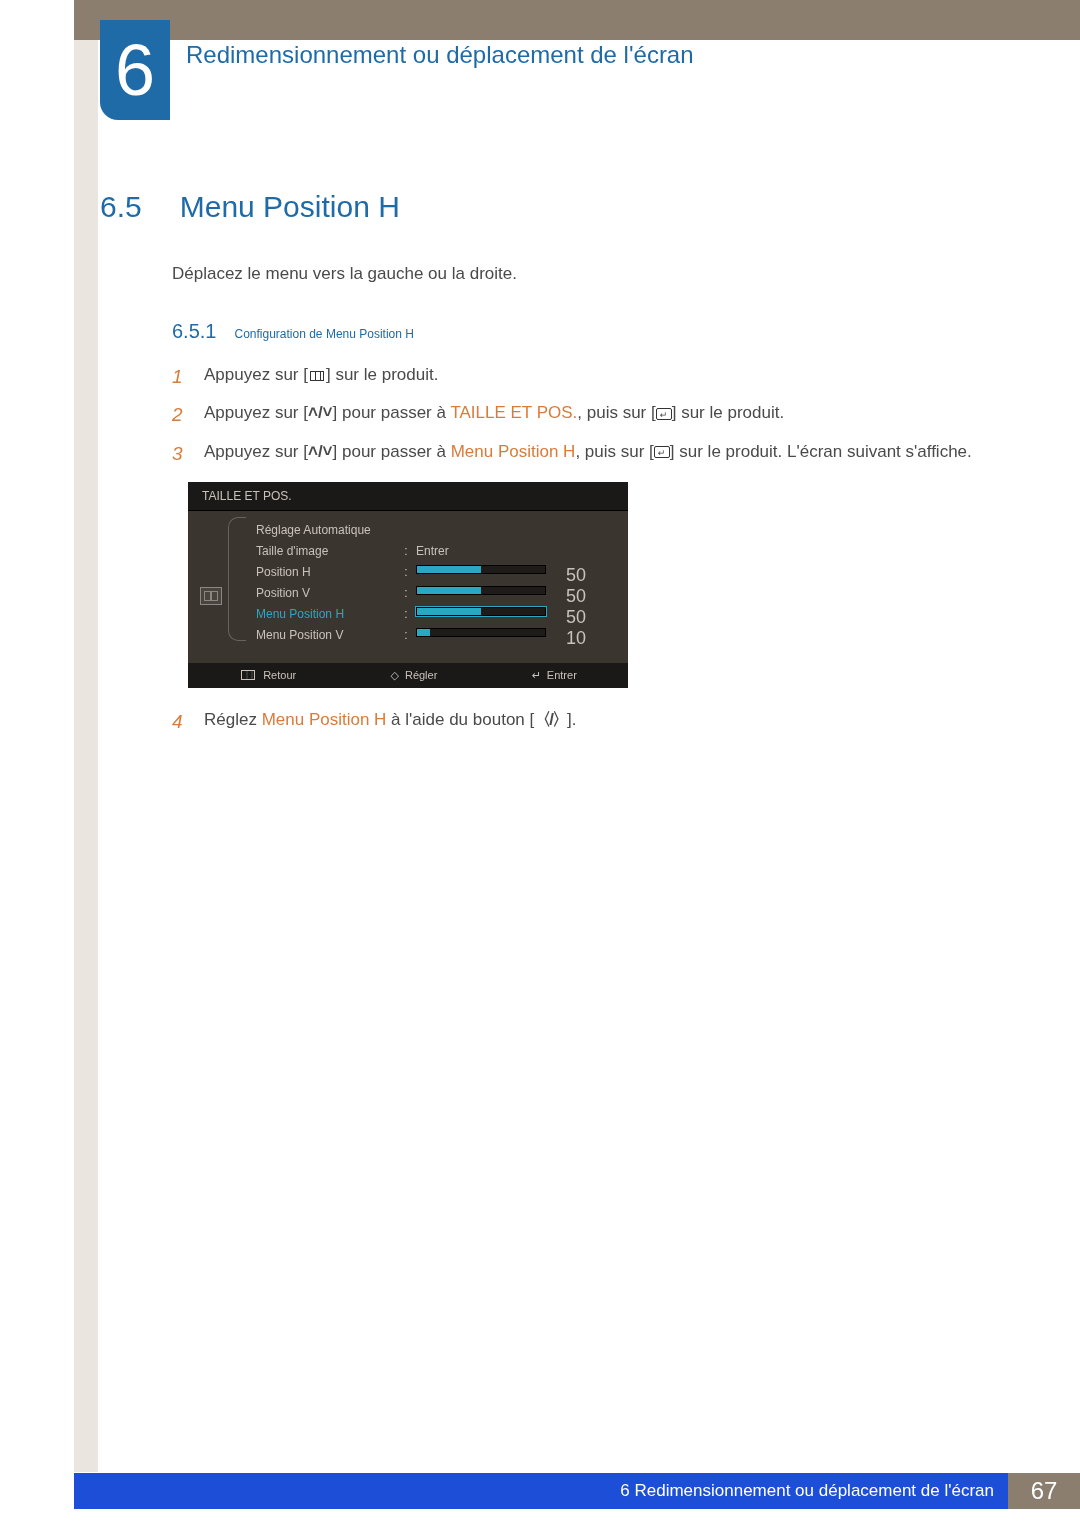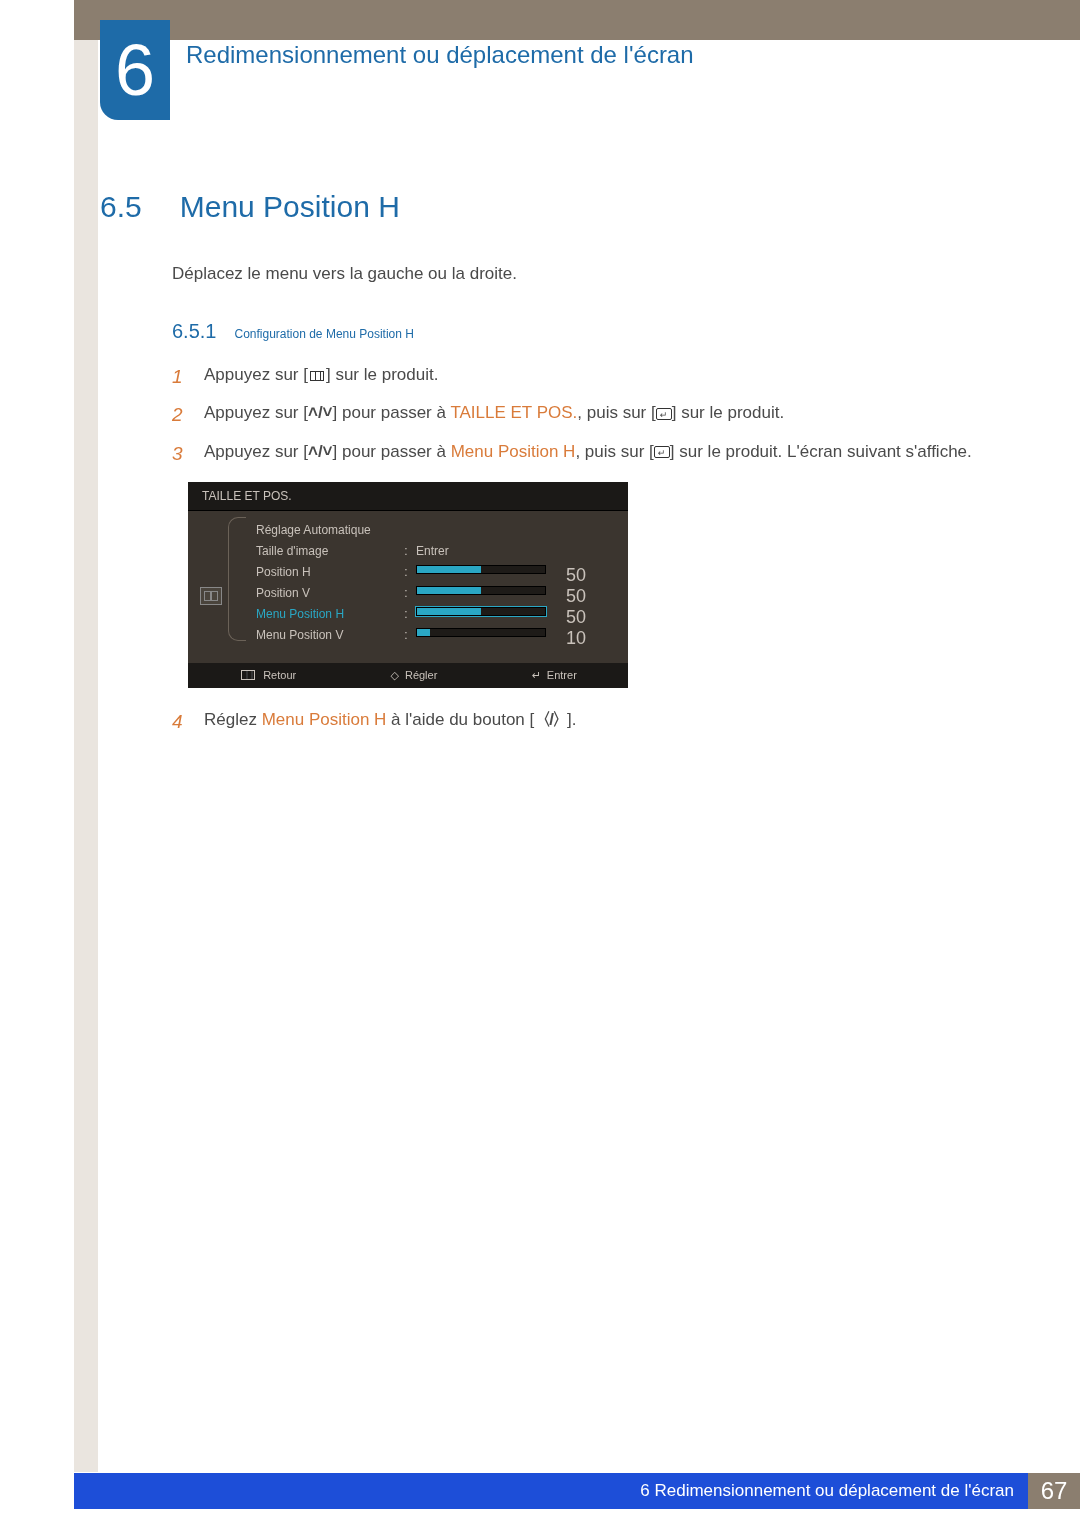--- a/index.html
+++ b/index.html
@@ -247,21 +247,21 @@
     background: #1d4ed8;
     display: flex;
     align-items: center;
     justify-content: flex-end;
     color: #fff;
     font-size: 17px;
   }
   .bottom-bar .label { padding-right: 14px; }
   .page-box {
     background: #8b7e6f;
-    width: 52px; height: 36px;
+    width: 72px; height: 36px;
     display: flex; align-items: center; justify-content: center;
     font-size: 24px;
     color: #fff;
   }
 </style>
 </head>
 <body>
 
 <div class="top-bar"></div>
 <div class="left-bar"></div>

